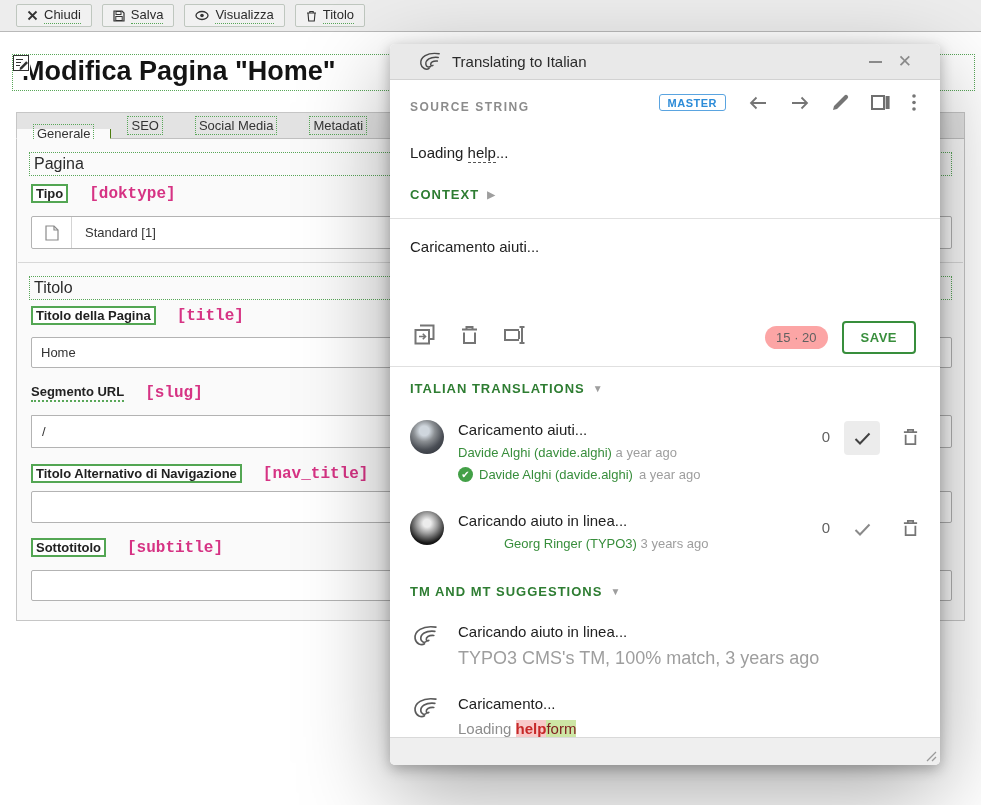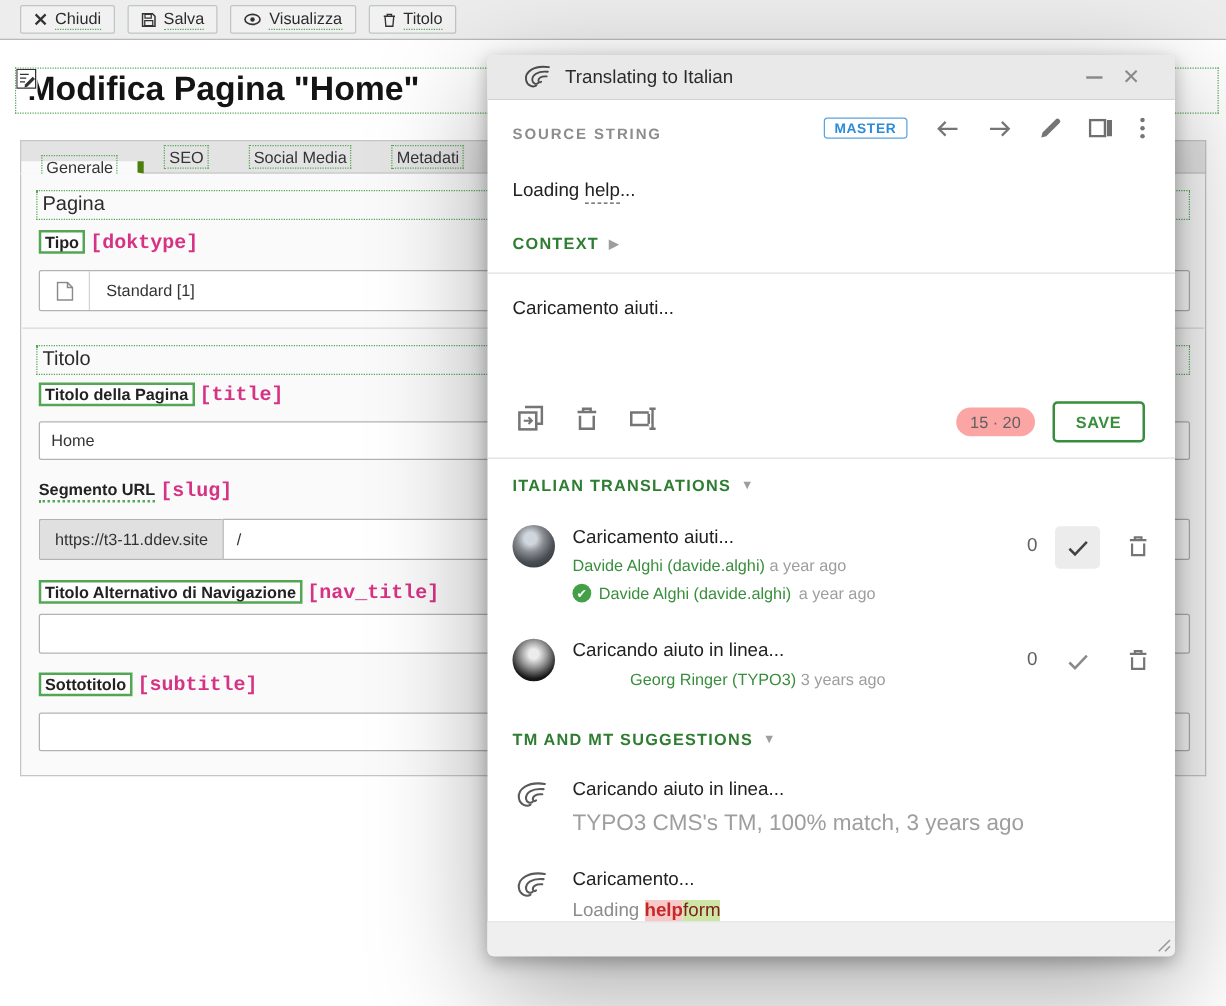--- a/index.html
+++ b/index.html
@@ -14,26 +14,26 @@
 
   
   .title-box { position:absolute; left:12px; top:54px; width:963px; height:37px; border:1px dotted #58a758; }
   .page-title { position:absolute; left:9px; top:1px; font-size:27px; color:#141414; white-space:nowrap; }
   .title-edit-icon { position:absolute; left:13px; top:55px; z-index:2; background:#fff; }
 
   
   .tabbar { position:absolute; left:16px; top:112px; width:949px; height:27px; background:#e3e3e3; border:1px solid #c6c6c6; border-bottom:1px solid #c0c0c0; display:flex; align-items:stretch; }
   .tab { display:flex; align-items:center; padding:0 16px; font-size:13px; color:#333; cursor:pointer; }
   .tab .tlabel { border:1px dotted #58a758; padding:1px 3px; }
-  .tab.active { background:#fafafa; border-right:5px solid #4d7c0f; border-left:1px solid #c6c6c6; margin-left:-1px; margin-bottom:-1px; border-bottom:1px solid #fafafa;margin-top:16px; }
+  .tab.active { background:#fafafa; border-right:1px solid #4d7c0f; border-left:1px solid #c6c6c6; margin-left:-1px; margin-bottom:-1px; border-bottom:1px solid #fafafa;margin-top:16px; }
 
   
   .panel { position:absolute; left:16px; top:139px; width:949px; height:482px; background:#fafafa; border:1px solid #c6c6c6; border-top:none; }
   .sect-head { position:absolute; left:12px; right:12px; height:24px; border:1px dotted #58a758; font-size:16px; color:#2b2b2b; padding:2px 4px; }
-  .flabel { position:absolute; left:14px; white-space:nowrap; font-size:13px; font-weight:bold; color:#222; display:flex; align-items:center; gap:4px; }
+  .flabel { position:absolute; left:14px; white-space:nowrap; font-size:13px; font-weight:bold; color:#222; display:flex; align-items:center; gap:21px; }
   .flabel .boxed { border:2px solid #53a653; padding:0 3px; background:#fff; }
   .flabel .dotted-u { border-bottom:2px dotted #58a758; padding-bottom:1px; }
   .fieldname { font-family:"Liberation Mono", monospace; font-size:16px; font-weight:bold; color:#d63384; }
   .t3-input { position:absolute; left:14px; width:921px; height:31px; border:1px solid #b3b3b3; border-radius:2px; background:#fff; font-size:13px; color:#333; padding:0 9px; font-family:"Liberation Sans", sans-serif; }
   .select-wrap { position:absolute; left:14px; width:921px; height:33px; border:1px solid #b3b3b3; border-radius:2px; background:#fff; display:flex; align-items:center; cursor:pointer; }
   .select-icon-cell { width:40px; height:100%; border-right:1px solid #d4d4d4; display:flex; align-items:center; justify-content:center; }
   .select-text { font-size:13px; color:#333; padding-left:13px; }
   .divider-line { position:absolute; left:1px; right:1px; height:1px; background:#d8d8d8; }
   .slug-group { position:absolute; left:14px; width:921px; height:33px; display:flex; }
   .slug-prefix { background:#e0e0e0; border:1px solid #b3b3b3; border-right:none; border-radius:2px 0 0 2px; font-size:13px; color:#333; display:flex; align-items:center; padding:0 12px; }
@@ -166,21 +166,20 @@
     <span class="boxed">Titolo della Pagina</span>
     <span class="fieldname">[title]</span>
   </div>
   <input class="t3-input" style="top: 198px;" value="Home">
 
   <div class="flabel" style="top:245px;">
     <span class="dotted-u">Segmento URL</span>
     <span class="fieldname">[slug]</span>
   </div>
   <div class="slug-group" style="top:276px;">
-    <span class="slug-prefix">https://t3-11.ddev.site</span>
     <input class="slug-input" value="/" style="">
   </div>
 
   <div class="flabel" style="top:325px;">
     <span class="boxed">Titolo Alternativo di Navigazione</span>
     <span class="fieldname">[nav_title]</span>
   </div>
   <input class="t3-input" style="top: 352px; height: 32px;">
 
   <div class="flabel" style="top:399px;">

